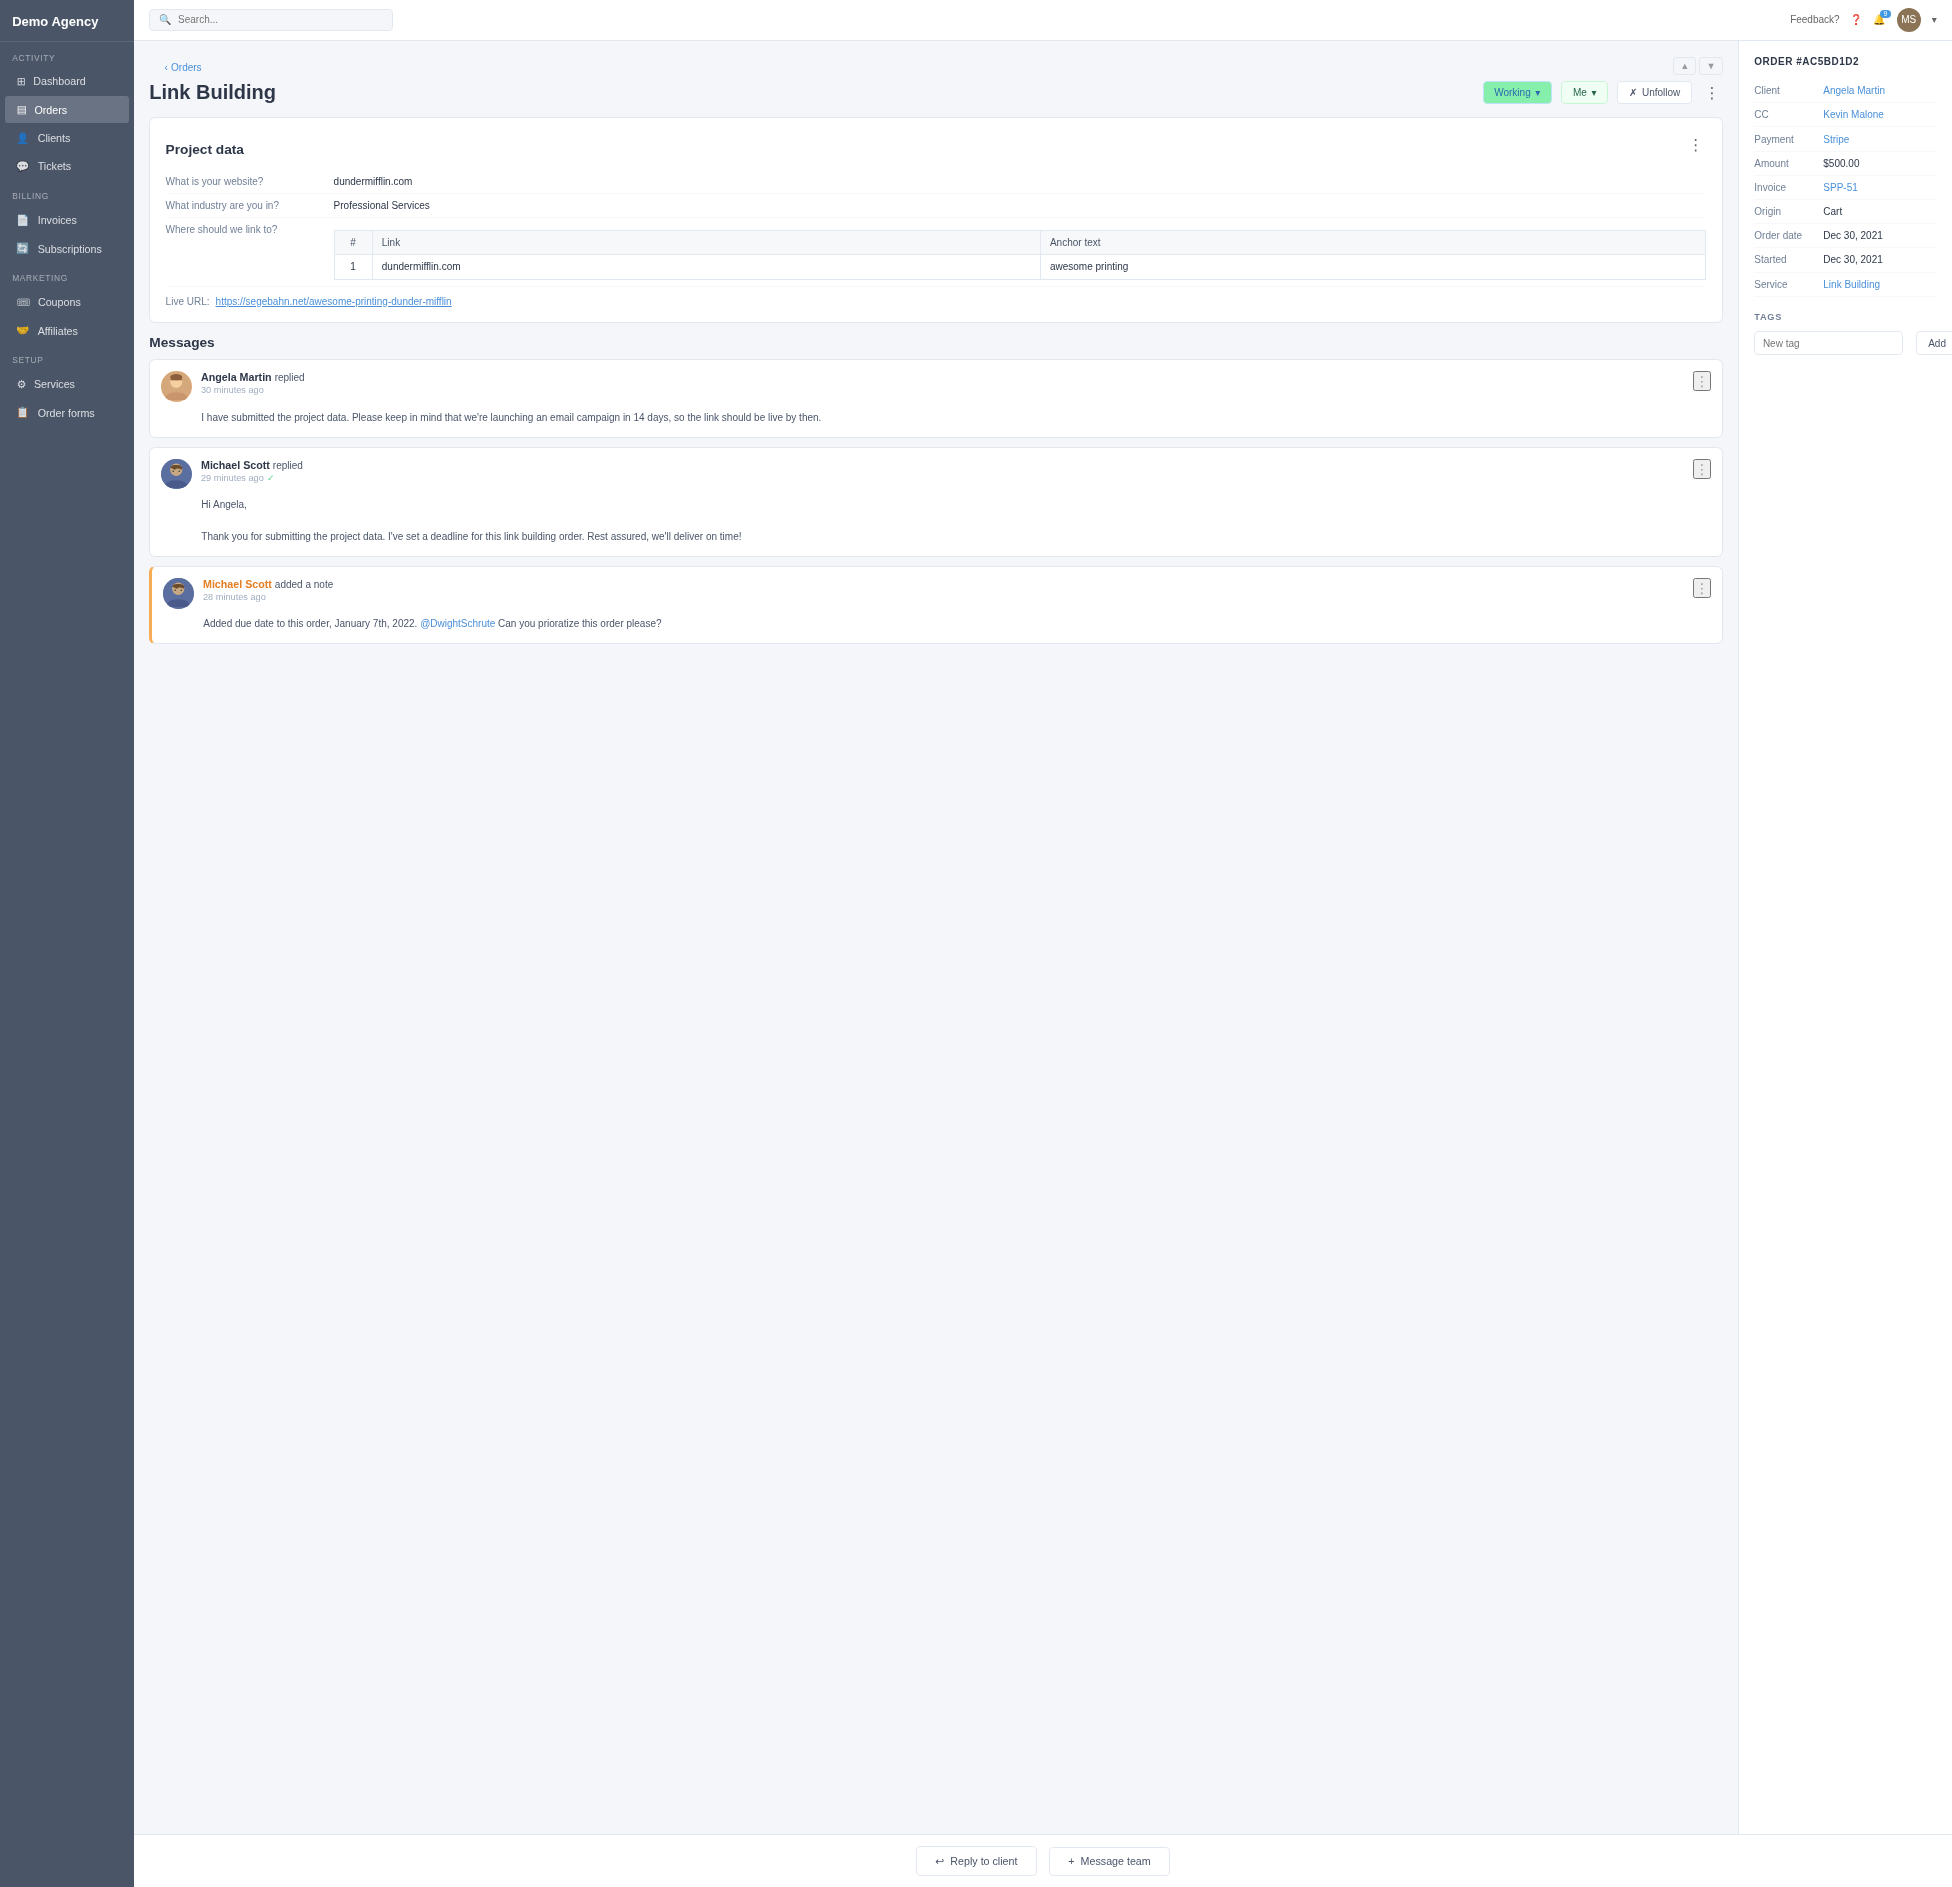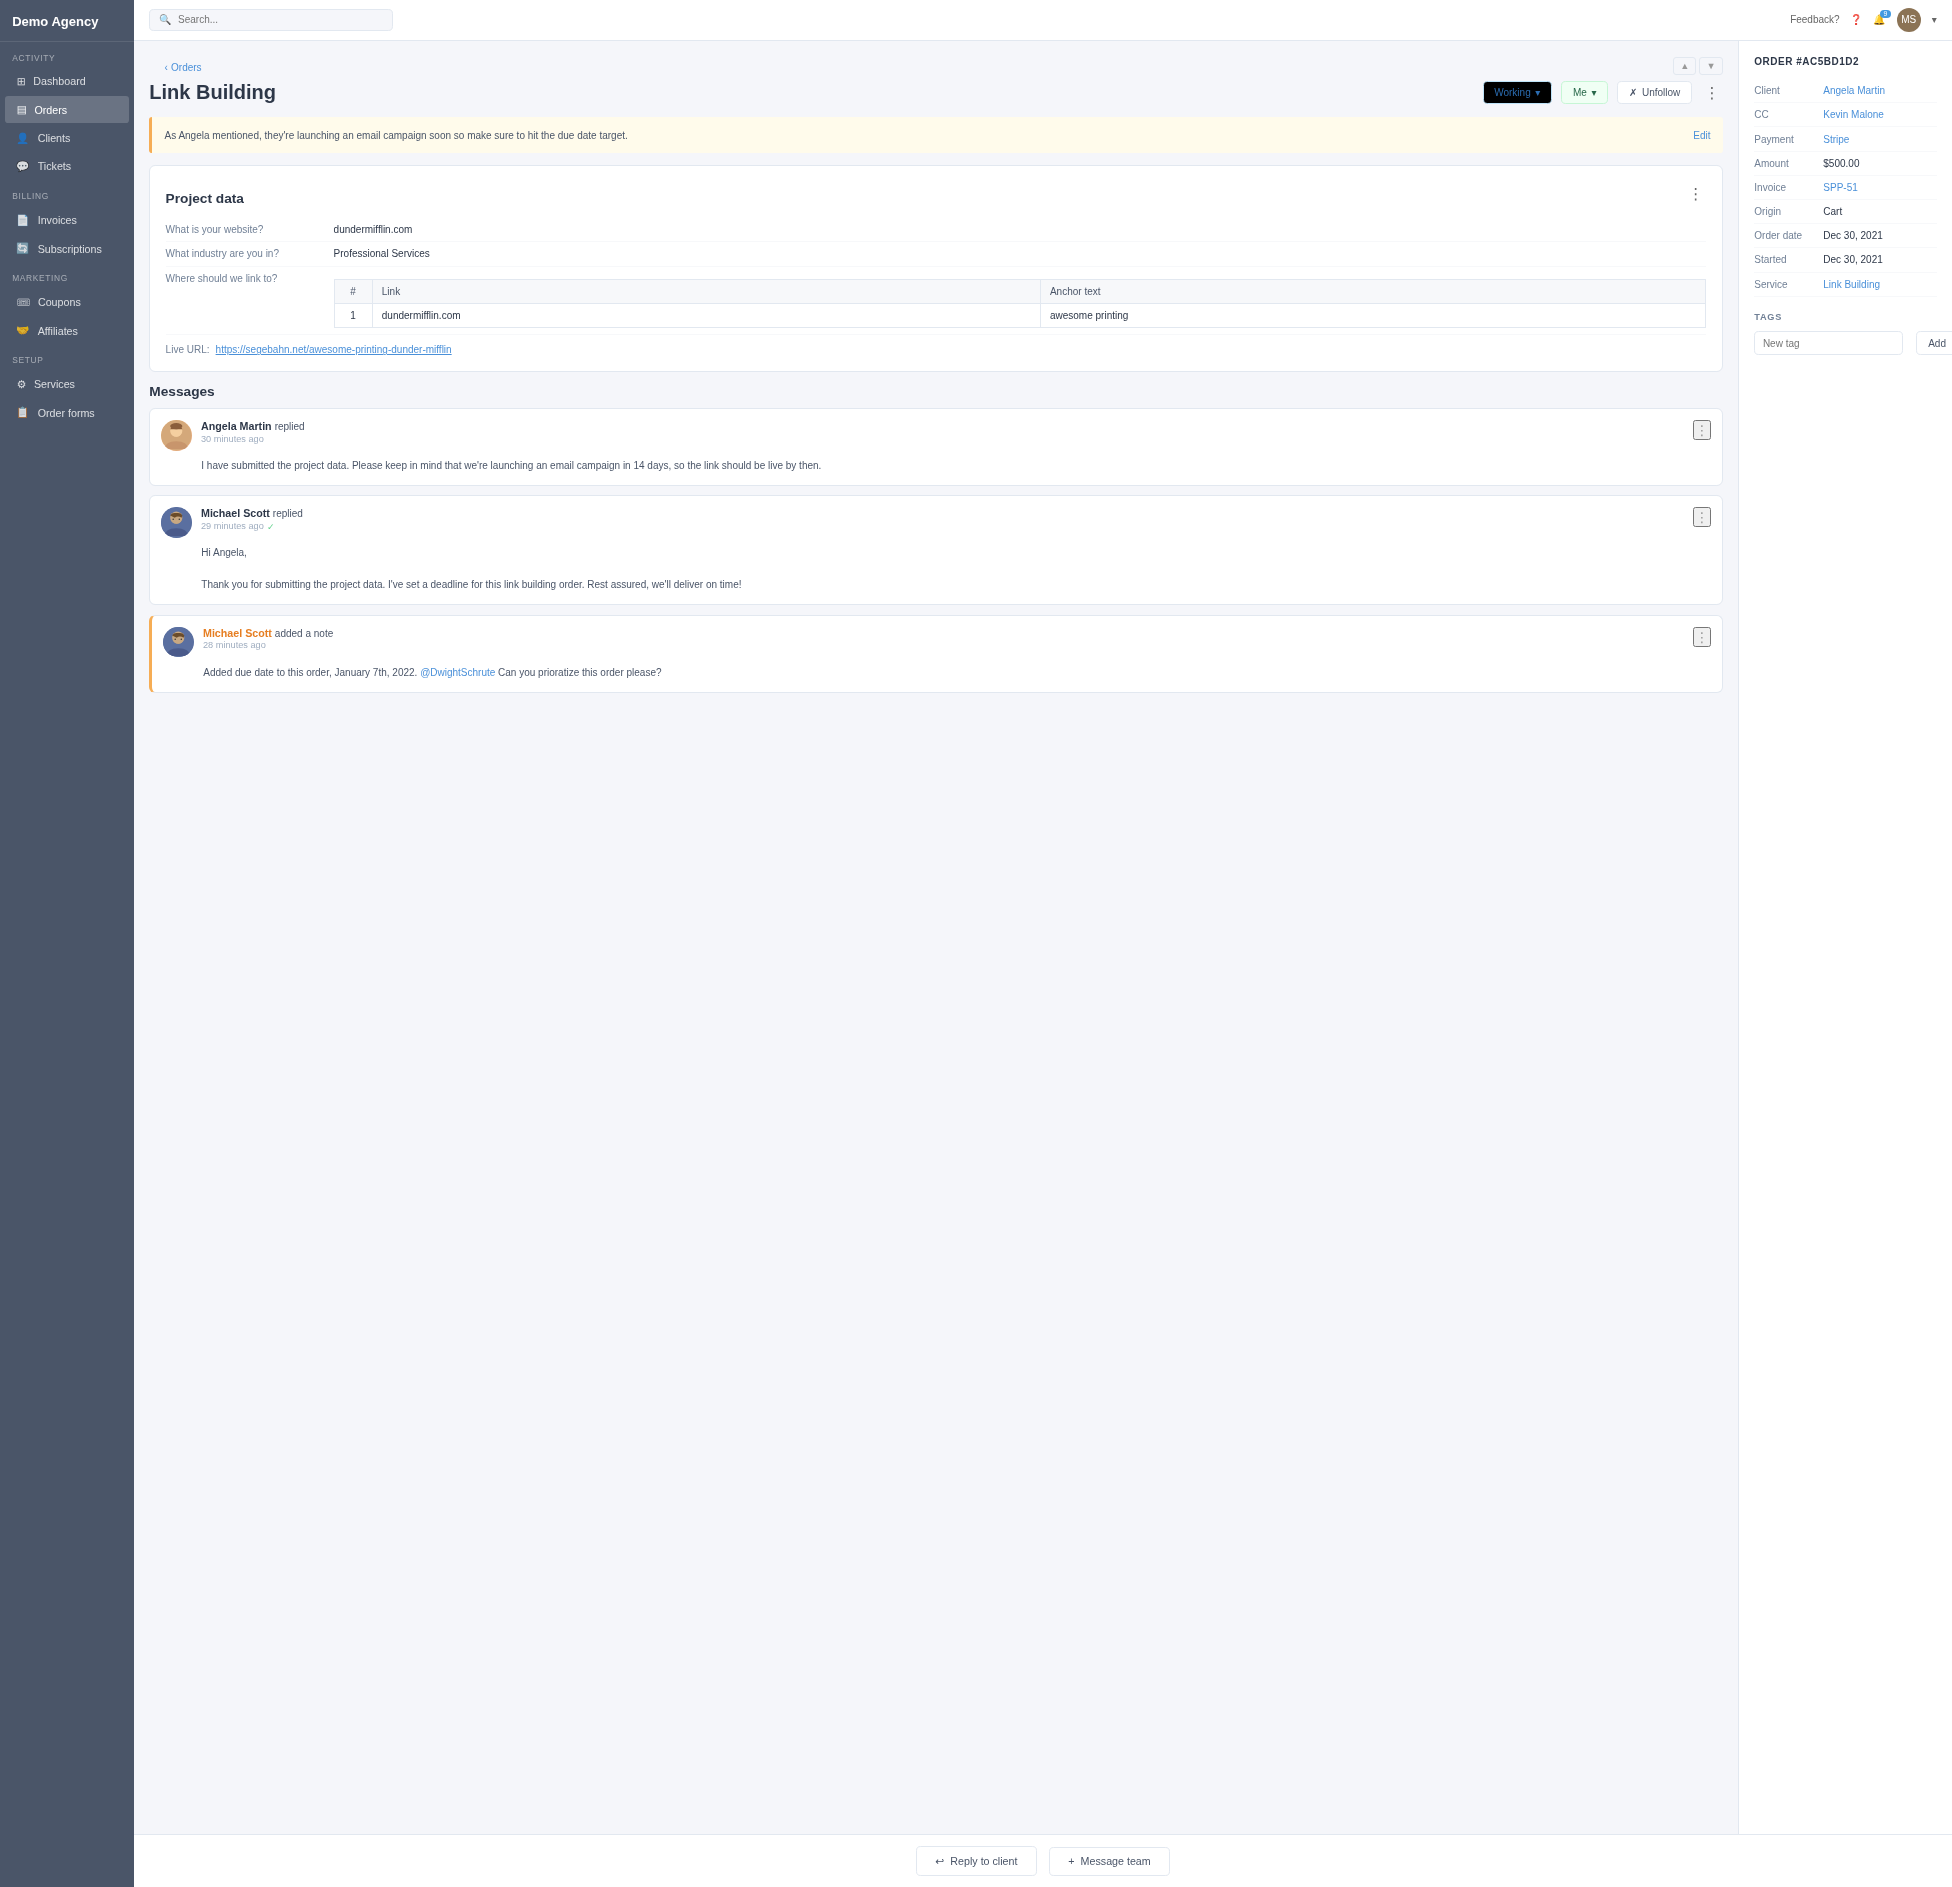--- a/index.html
+++ b/index.html
@@ -26,21 +26,21 @@
     
     .content { flex: 1; display: flex; overflow: hidden; }
     .main-content { flex: 1; overflow-y: auto; padding: 0; }
 
     
     .breadcrumb { padding: 10.7px 15.3px 7.6px; font-size: 10px; color: #4a90d9; cursor: pointer; display: flex; align-items: center; gap: 3.1px; }
 
     
     .order-header { padding: 0 15.3px 12.2px; display: flex; align-items: center; gap: 9.2px; }
     .order-title { font-size: 20px; font-weight: 700; color: #2d3748; flex: 1; }
-    .status-btn { background: #000000; border: 0.8px solid #bee3f8; color: #2b6cb0; padding: 5.3px 10.7px; border-radius: 4.6px; cursor: pointer; font-size: 10px; display: flex; align-items: center; gap: 4.6px; font-weight: 500; justify-content: flex-end; }
+    .status-btn { background: #86efac; border: 0.8px solid #bee3f8; color: #2b6cb0; padding: 5.3px 10.7px; border-radius: 4.6px; cursor: pointer; font-size: 10px; display: flex; align-items: center; gap: 4.6px; font-weight: 500; justify-content: flex-end; }
     .assign-btn { background: #f0fff4; border: 0.8px solid #c6f6d5; color: #276749; padding: 5.3px 10.7px; border-radius: 4.6px; cursor: pointer; font-size: 10px; display: flex; align-items: center; gap: 4.6px; font-weight: 500; }
     .unfollow-btn { background: #fff; border: 0.8px solid #e2e8f0; color: #4a5568; padding: 5.3px 10.7px; border-radius: 4.6px; cursor: pointer; font-size: 10px; display: flex; align-items: center; gap: 4.6px; }
     .more-btn { background: none; border: none; cursor: pointer; color: #666; font-size: 15.3px; padding: 3.1px; }
 
     
     .notice-banner { margin: 0 15.3px 12.2px; border-left: 3.1px solid #f6ad55; background: #fffbeb; padding: 10.7px 12.2px; border-radius: 3.1px; display: flex; align-items: flex-start; justify-content: space-between; font-size: 10px; color: #4a5568; line-height: 1.5; }
     .notice-edit { color: #4a90d9; cursor: pointer; font-size: 10px; flex-shrink: 0; margin-left: 12.2px; }
 
     
     .section { background: #fff; border: 0.8px solid #e2e8f0; border-radius: 6.1px; margin: 0 15.3px 12.2px; padding: 15.3px; }
@@ -199,24 +199,20 @@
           <span>Me</span>
           <span>▾</span>
         </button>
         <button class="unfollow-btn">
           <span>✗</span>
           <span>Unfollow</span>
         </button>
         <button class="more-btn">⋮</button>
       </div>
 
-      <div class="notice-banner">
-        <span>As Angela mentioned, they're launching an email campaign soon so make sure to hit the due date target.</span>
-        <span class="notice-edit">Edit</span>
-      </div>
 
       <div class="section">
         <div class="section-header">
           <span class="section-title">Project data</span>
           <button class="more-btn">⋮</button>
         </div>
 
         <div class="project-row">
           <span class="project-label">What is your website?</span>
           <span class="project-value">dundermifflin.com</span>

